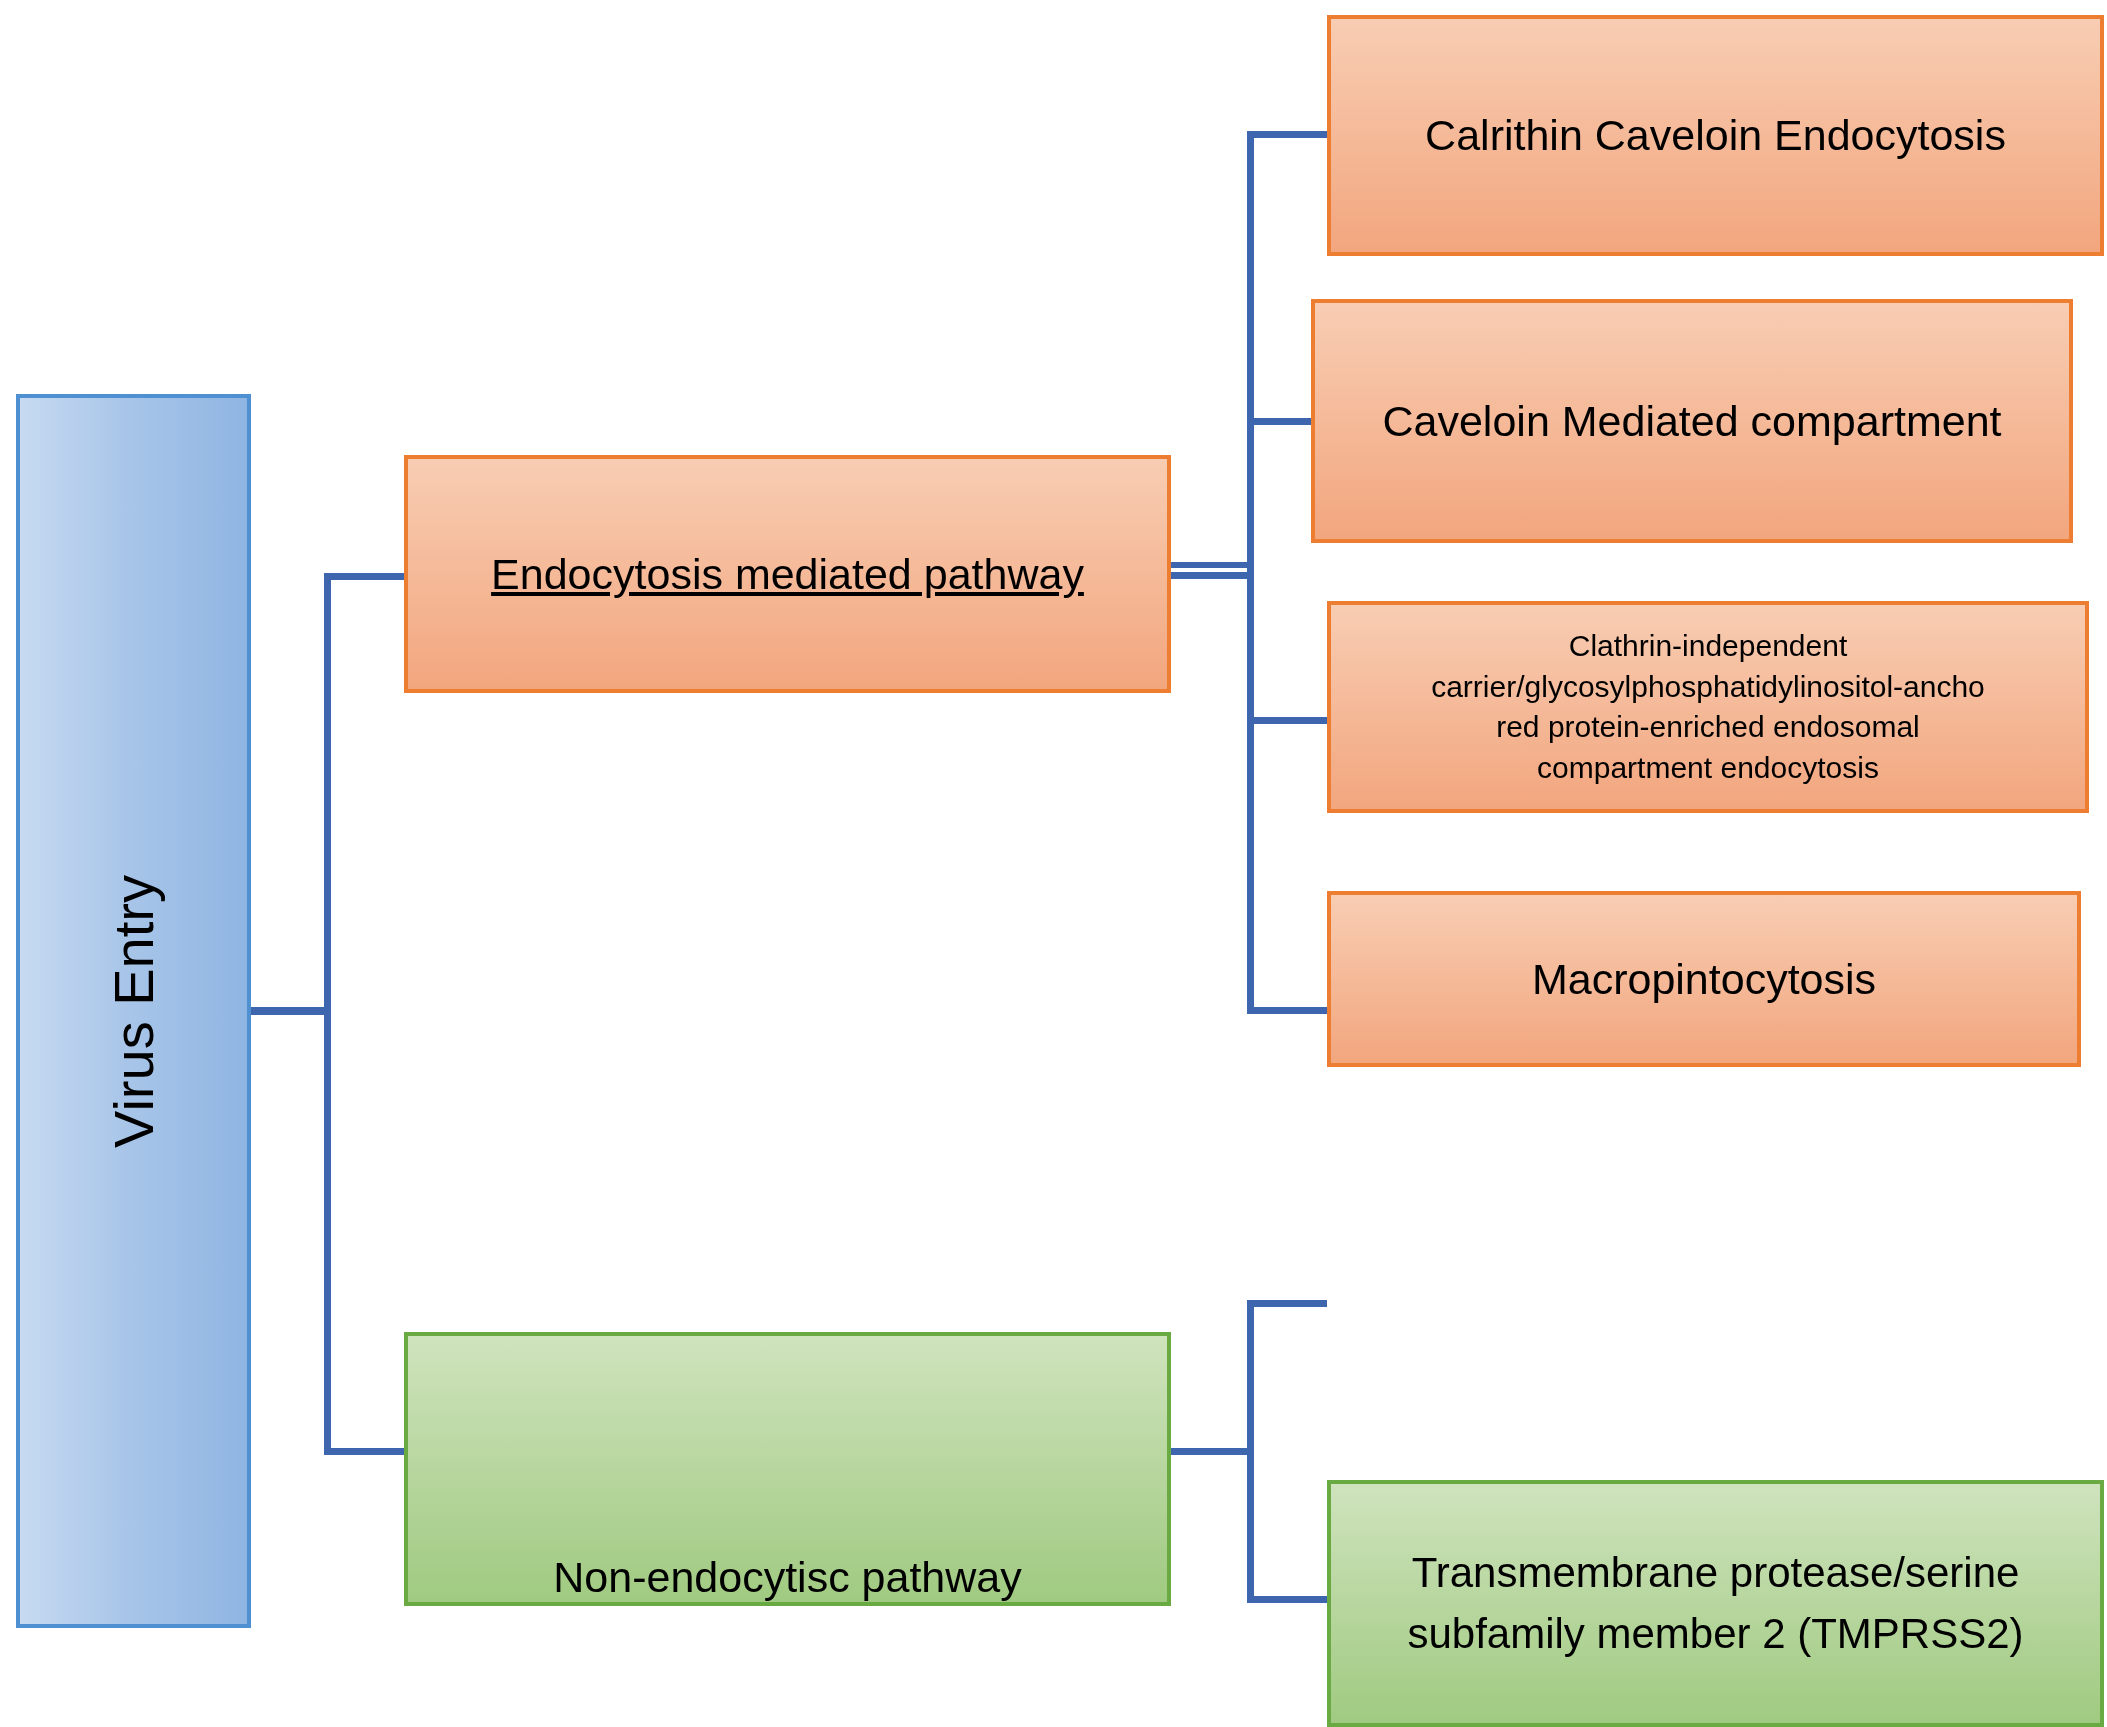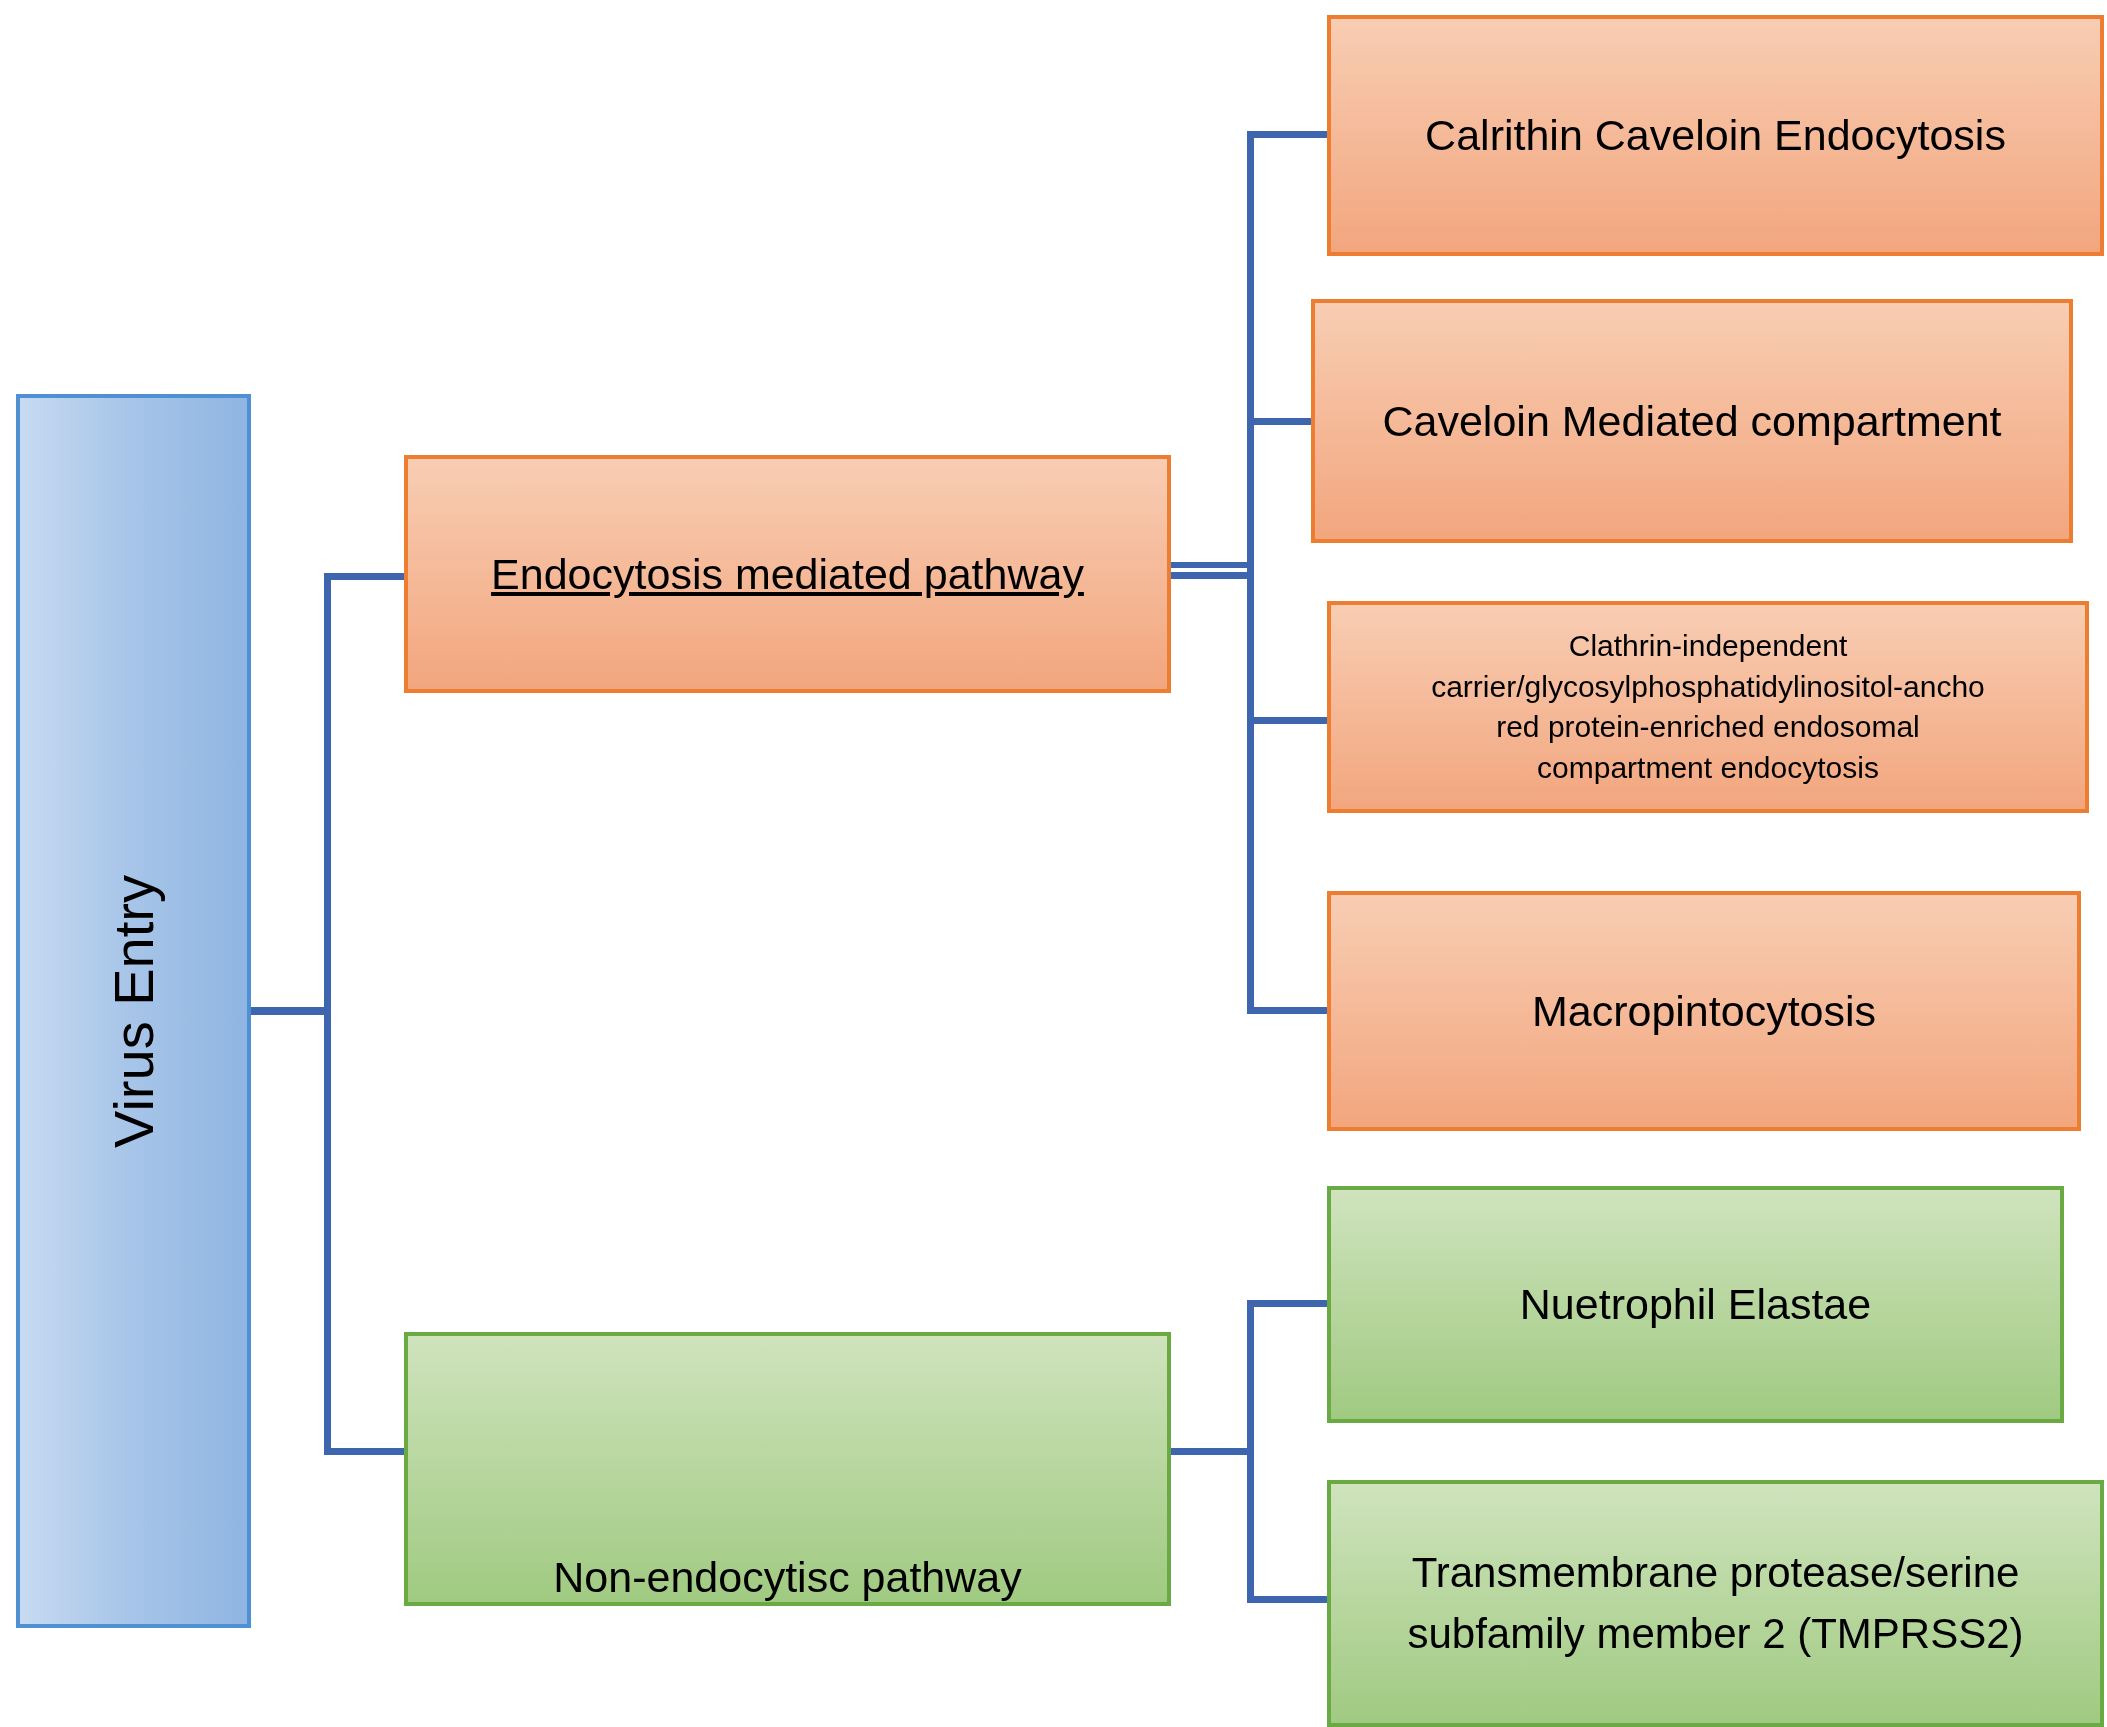--- a/index.html
+++ b/index.html
@@ -68,21 +68,21 @@
   #conn-green-trunk      { left: 1247px; top: 1300px; width: 7px;  height: 302px; }
   #conn-stub-g1          { left: 1247px; top: 1300px; width: 80px; height: 7px; }
   #conn-stub-g2          { left: 1247px; top: 1596px; width: 80px; height: 7px; }
   
   #node-root             { left: 15.7px;   top: 394px;  width: 235px;  height: 1234px; }
   #node-endocytosis      { left: 404px;  top: 455px;  width: 767px; height: 238px; text-decoration: underline; }
   #node-non-endocytic    { left: 404px;  top: 1332px; width: 767px; height: 274px; align-items: flex-end; }
   #node-clathrin         { left: 1327px; top: 14.5px;   width: 777px; height: 241px; }
   #node-caveolin         { left: 1311px; top: 299px;  width: 762px; height: 244px; }
   #node-cie              { left: 1327px; top: 601px; width: 762px; height: 212px; }
-  #node-macro            { left: 1327px; top: 891px; width: 754px; height: 240px; }
+  #node-macro            { left: 1327px; top: 891px; width: 754px; height: 176px; }
   #node-neutrophil       { left: 1327px; top: 1186px; width: 737px; height: 237px; }
   #node-tmprss2          { left: 1327px; top: 1480px; width: 777px; height: 247px; }
 </style>
 </head>
 <body>
 
 <div id="canvas">
 
   <div class="connector" id="conn-root-stub"></div>
   <div class="connector" id="conn-left-vertical"></div>
@@ -126,23 +126,20 @@
     <span class="child-label-small">Clathrin-independent
 carrier/glycosylphosphatidylinositol-ancho
 red protein-enriched endosomal
 compartment endocytosis</span>
   </div>
 
   <div class="node orange" id="node-macro">
     <span class="child-label">Macropintocytosis</span>
   </div>
 
-  <div class="node green" id="node-neutrophil">
-    <span class="child-label">Nuetrophil Elastae</span>
-  </div>
 
   <div class="node green" id="node-tmprss2">
     <span class="child-label-two-line">Transmembrane protease/serine
 subfamily member 2 (TMPRSS2)</span>
   </div>
 
 </div>
 
 
 </body></html>

